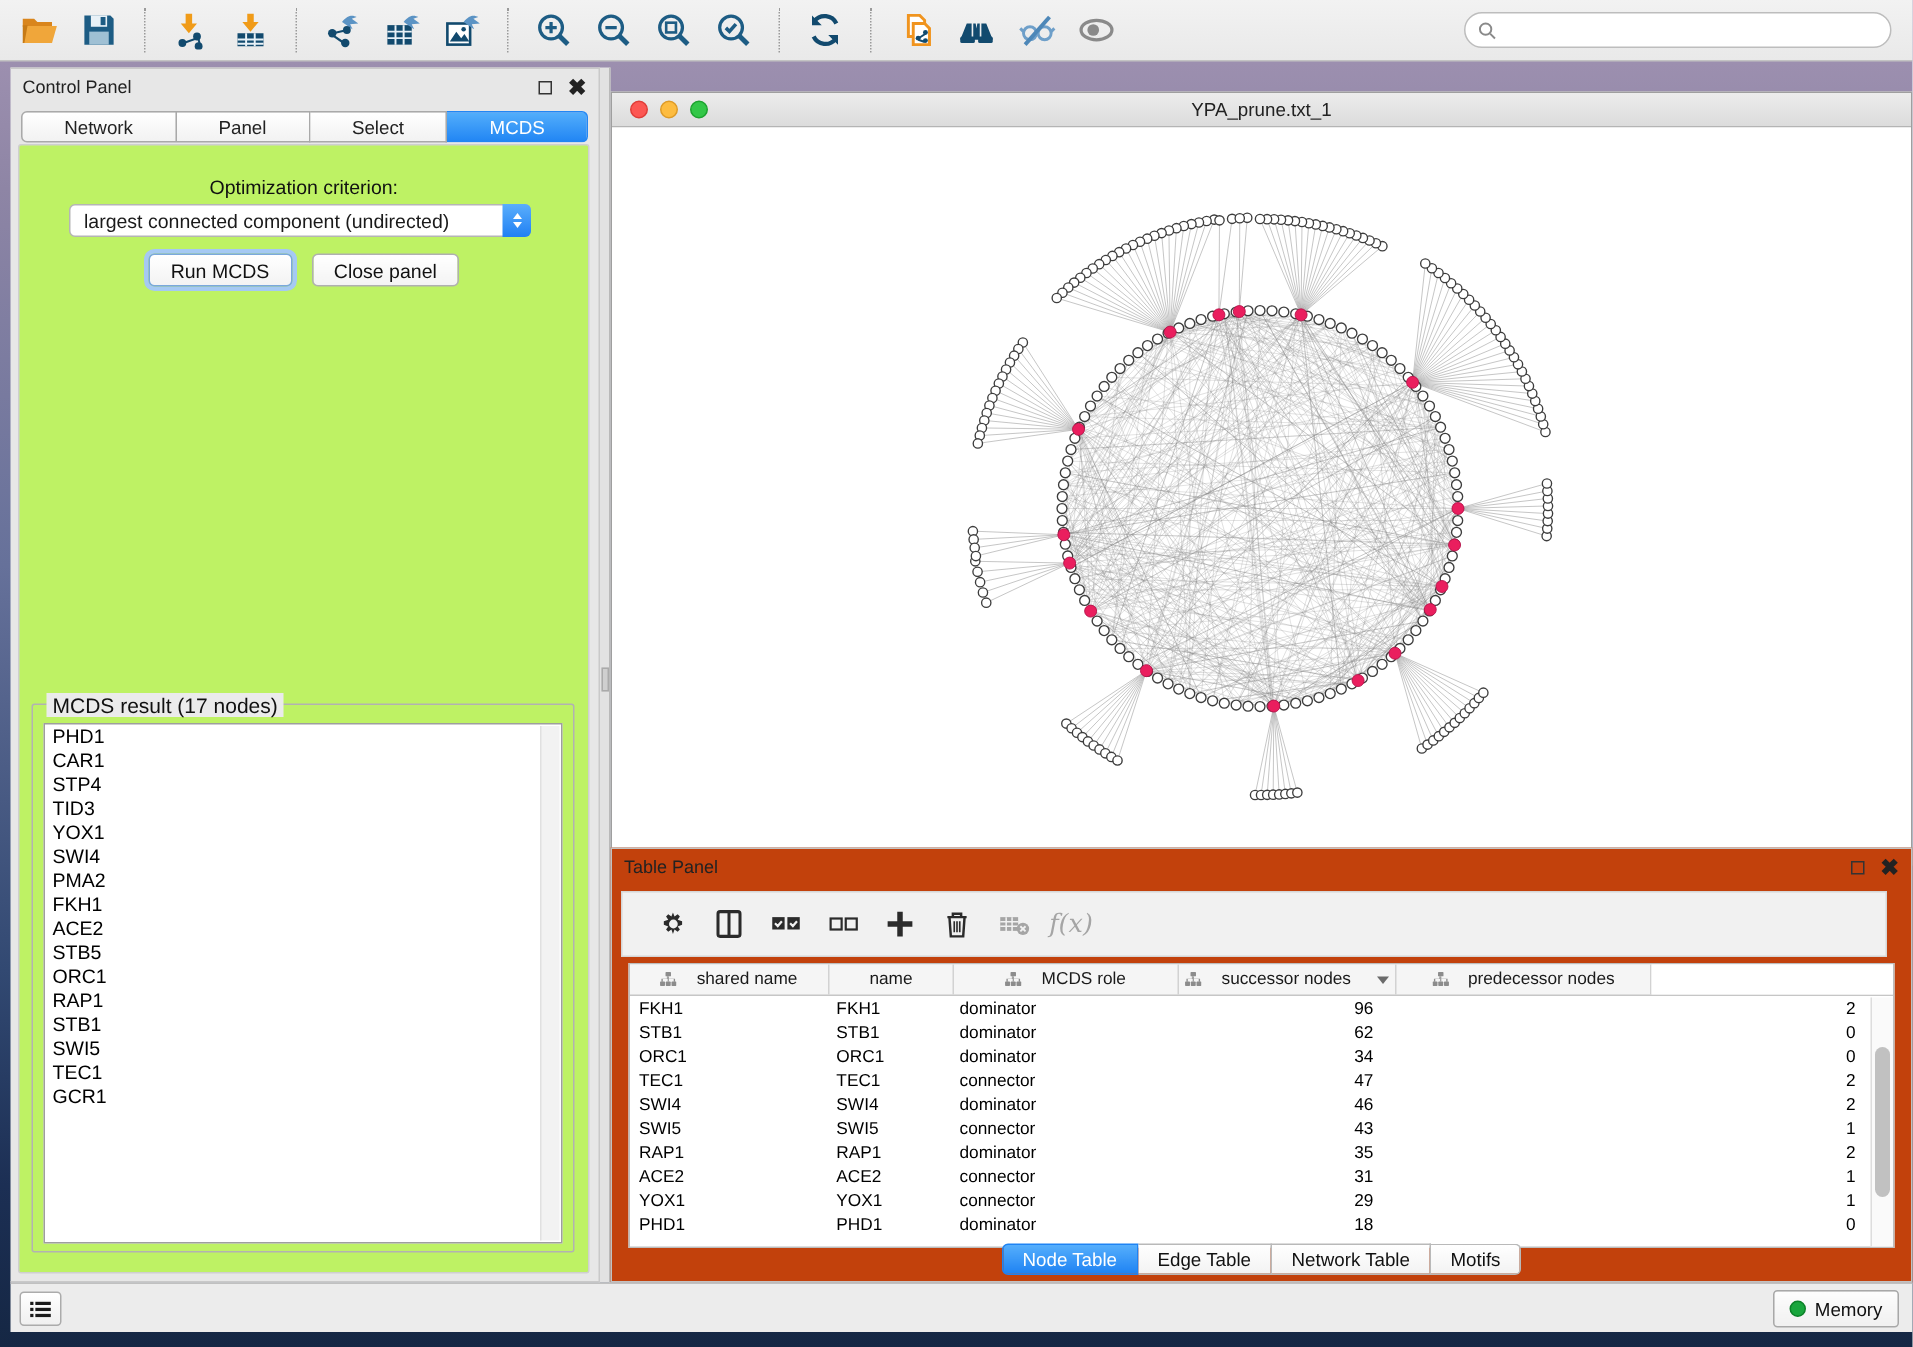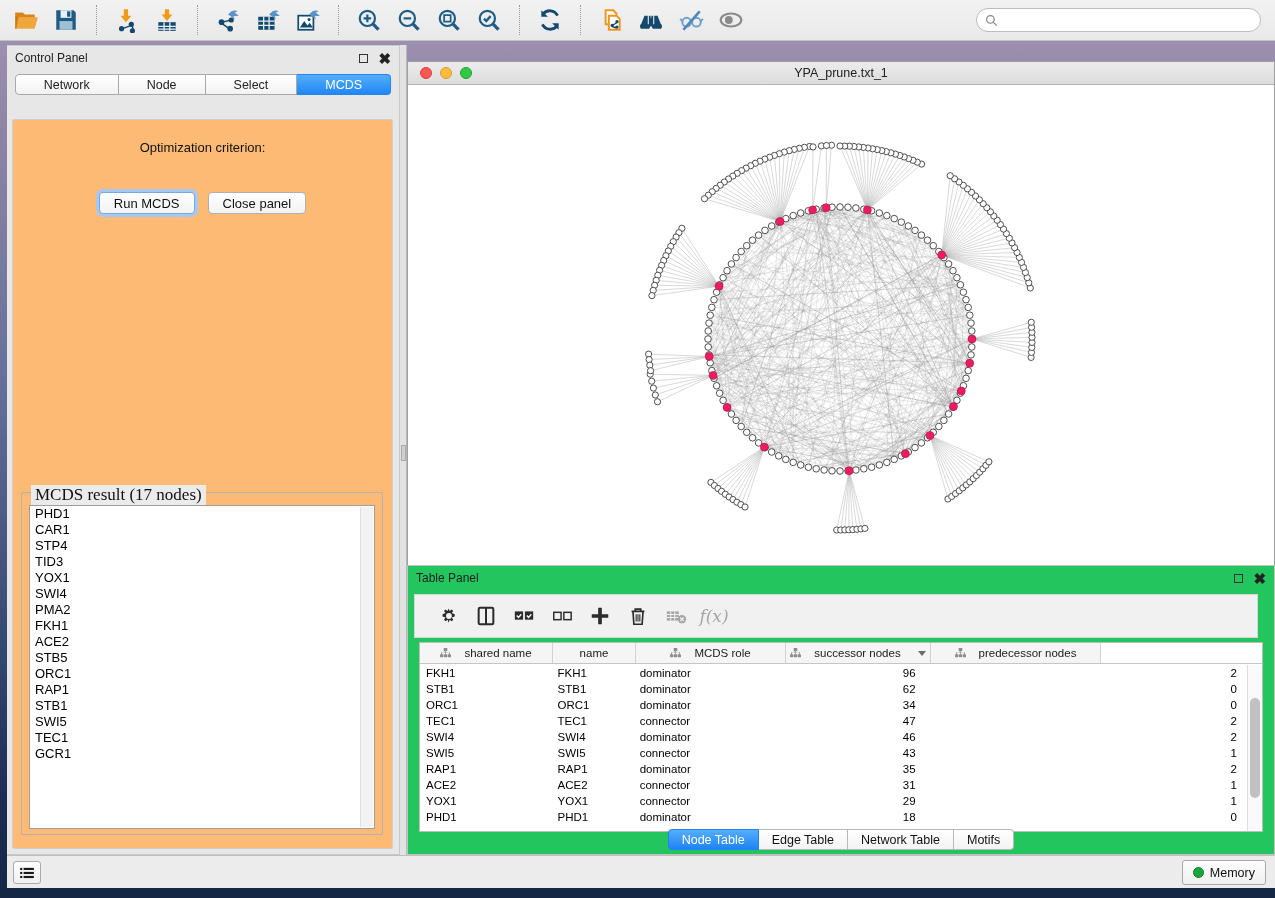--- a/index.html
+++ b/index.html
@@ -32,40 +32,40 @@
   .float-ico { width:9px; height:9px; border:1.5px solid #333; margin-right:10px; }
   .close-ico { font-weight:bold; font-size:15px; color:#222; line-height:9px; }
   .ctabs { display:flex; justify-content:center; margin-top:4px; }
   .ctab { height:21px; padding:0 28px; display:flex; align-items:center;
     background:linear-gradient(#ffffff,#f2f2f2); border:1px solid #a9a9a9; border-left:none;
     font-size:12.5px; color:#222; cursor:default; }
   .ctab:first-child { border-left:1px solid #a9a9a9; border-radius:4px 0 0 4px; }
   .ctab:last-child { border-radius:0 4px 4px 0; }
   .ctab.active { background:linear-gradient(#53aefb,#2286f4); border-color:#2286f4; color:#fff; }
   .cp-inner { position:absolute; left:5px; right:6px; top:50px; bottom:5px;
-    background:#fdba74; border:1px solid #cfcfcf; border-radius:2px;margin-top:23px; }
+    background:#bef264; border:1px solid #cfcfcf; border-radius:2px; }
   .opt-label { text-align:center; margin-top:20px; font-size:13px; color:#111; }
   .dropdown { position:absolute; left:33px; right:38px; top:39px; height:22px;
     background:#fff; border:1px solid #b5b5b5; border-radius:4px;
     display:flex; align-items:center; padding-left:9px; font-size:13px; }
   .dropdown .stepper { margin-left:auto; width:19px; height:22px; margin-right:-1px;
     background:linear-gradient(#5aaefc,#2080f3); border-radius:0 4px 4px 0;
     display:flex; flex-direction:column; align-items:center; justify-content:center; gap:2px; }
   .stepper i { width:0; height:0; border-left:3.5px solid transparent; border-right:3.5px solid transparent; }
   .stepper .up { border-bottom:4px solid #fff; }
   .stepper .dn { border-top:4px solid #fff; }
   .btnrow { position:absolute; top:72px; left:0; right:0; display:flex; justify-content:center; gap:13px; }
   .mbtn { height:22px; padding:0 14px; background:linear-gradient(#ffffff,#f3f3f3);
     border:1px solid #b0b0b0; border-radius:4px; font-size:13px; color:#111;
     display:flex; align-items:center; cursor:default; }
   .mbtn.focused { box-shadow:0 0 0 3px #a5c9f3; border-color:#7aa8dd; }
   .groupbox { position:absolute; left:8px; right:9px; top:372px; bottom:13px;
     border:1px solid #b2b2b2; border-radius:2px; }
   .group-title { position:absolute; top:-8px; left:9px; background:#ebebeb; padding:0 4px;
-    font-size:17px; color:#111;font-family:Liberation Serif, serif; }
+    font-size:14px; color:#111; }
   .listbox { position:absolute; left:7px; right:7px; top:12px; bottom:5px;
     background:#fff; border:1px solid #9e9e9e; overflow:hidden; }
   .listbox .scrolltrack { position:absolute; top:1px; bottom:1px; right:1px; width:13px;
     background:#f2f2f2; border-left:1px solid #e0e0e0; }
   .mcds-item { font-size:13px; line-height:16px; padding-left:5px; color:#000; }
 
   
   .vsplit { position:absolute; left:400px; top:45px; width:7px; height:810px; background:#e2e2e2; border-right:1px solid #b9b9b9; }
   .vsplit .grip { position:absolute; top:400px; left:1px; width:5px; height:16px;
     background:#cfcfcf; border:1px solid #aaa; }
@@ -77,21 +77,21 @@
     border-bottom:1px solid #b4b4b4; display:flex; align-items:center; position:relative; }
   .tl { width:12px; height:12px; border-radius:50%; margin-left:8px; }
   .tl.red{ background:#fc5753; border:1px solid #df3d38; margin-left:12px;}
   .tl.yellow{ background:#fdbc40; border:1px solid #de9b27;}
   .tl.green{ background:#33c748; border:1px solid #1da32f;}
   .net-title { position:absolute; left:0; right:0; text-align:center; font-size:12.5px; color:#222; }
   .net-canvas { position:absolute; left:0; right:0; top:23px; bottom:0; background:#fff; overflow:hidden; }
 
   
   .table-panel { position:absolute; left:407px; top:565px; right:0; height:290px;
-    background:#22c55e; border:1px solid #c2c2c2; }
+    background:#c2410c; border:1px solid #c2c2c2; }
   .tp-toolbar { position:absolute; left:6px; right:16px; top:28px; height:44px;
     background:#f1f1f1; border:1px solid #d6d6d6; display:flex; align-items:center; padding-left:14px; }
   .tpbtn { width:38px; height:34px; display:flex; align-items:center; justify-content:center; }
   .tpbtn svg { width:22px; height:22px; color:#2b2b2b; }
   .tpbtn.disabled svg { color:#a5a5a5; }
   .fx { font-family:"DejaVu Serif", serif; font-style:italic; font-size:17px; color:#a5a5a5; }
 
   .ntable { position:absolute; left:11px; right:11px; top:76px; height:190px;
     background:#fff; border:1px solid #bdbdbd; }
   .thead { display:flex; height:21px; border-bottom:1px solid #c6c6c6; background:#f5f5f5; }
@@ -304,26 +304,33 @@
 
 <div class="control-panel">
   <div class="panel-head">
     <span class="panel-title">Control Panel</span>
     <span class="spacer"></span>
     <span class="float-ico"></span>
     <span class="close-ico">✖</span>
   </div>
   <div class="ctabs">
       <div class="ctab">Network</div>
-      <div class="ctab">Node</div>
+      <div class="ctab">Panel</div>
       <div class="ctab">Select</div>
       <div class="ctab active">MCDS</div>
     </div>
   <div class="cp-inner">
     <div class="opt-label">Optimization criterion:</div>
+    <div class="dropdown">
+      <span>largest connected component (undirected)</span>
+      <span class="stepper">
+          <i class="up"></i>
+          <i class="dn"></i>
+        </span>
+    </div>
     <div class="btnrow">
       <div class="mbtn focused">Run MCDS</div>
       <div class="mbtn">Close panel</div>
     </div>
     <div class="groupbox">
       <div class="group-title">MCDS result (17 nodes)</div>
       <div class="listbox">
         <div>
             <div class="mcds-item">PHD1</div>
             <div class="mcds-item">CAR1</div>

